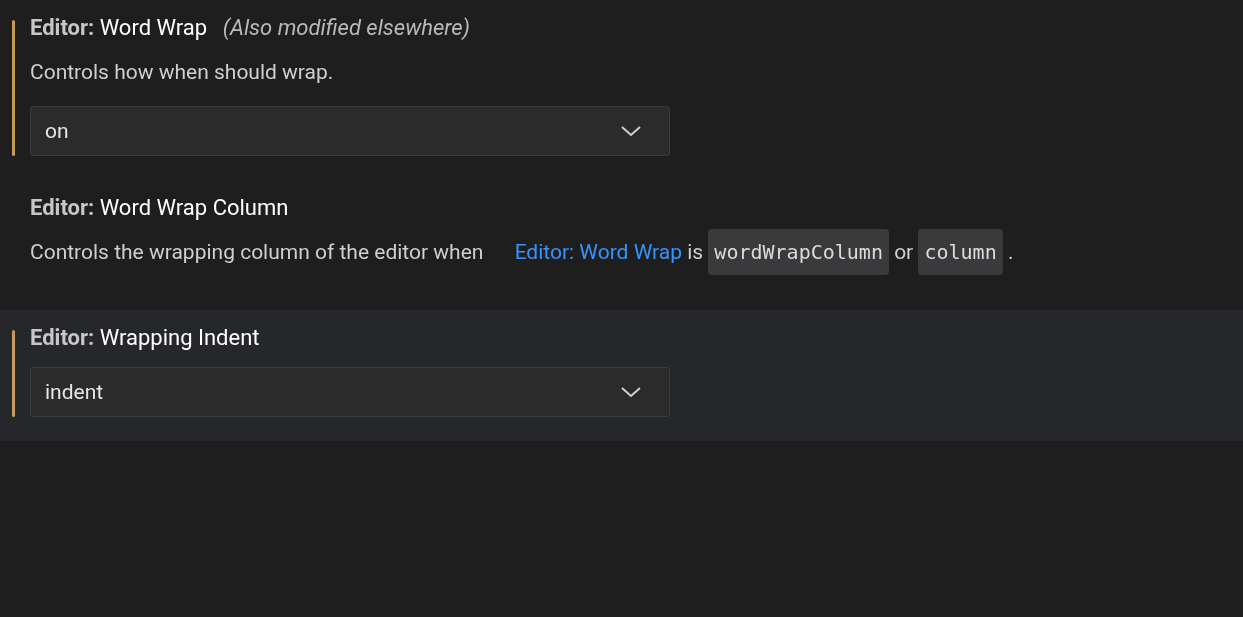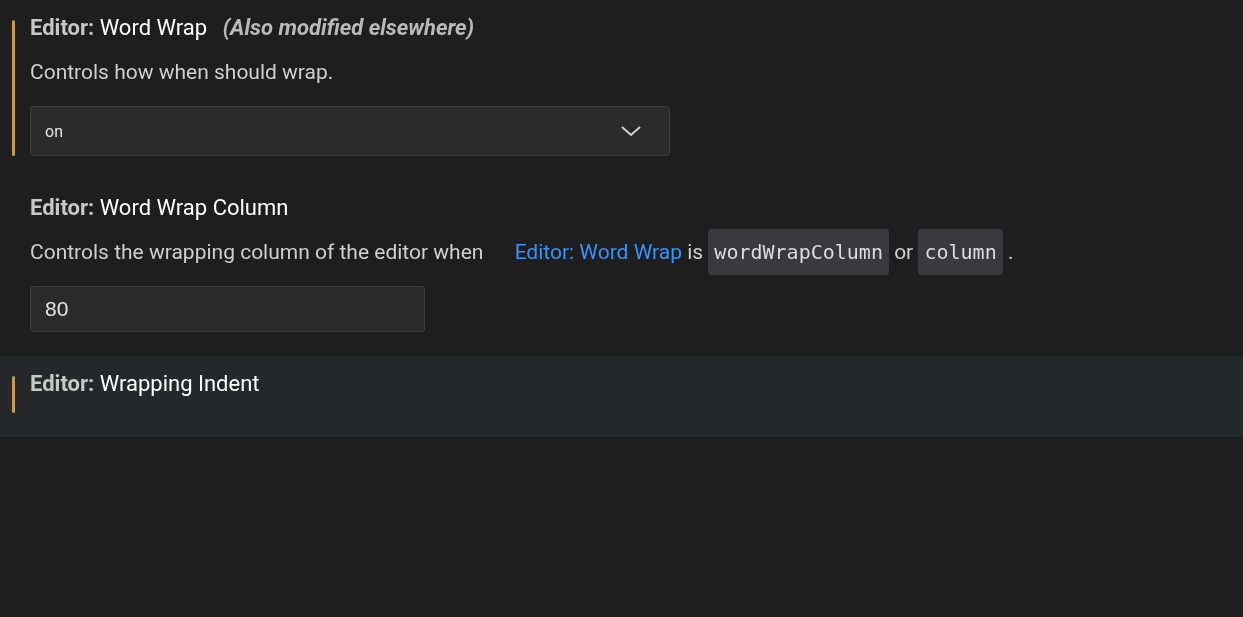--- a/index.html
+++ b/index.html
@@ -42,21 +42,21 @@
     color: #c7c7c7;
     font-weight: 700;
   }
   .setting-title .name {
     color: #ffffff;
     font-weight: 400;
   }
   .setting-title .note {
     color: #b9b9b9;
     font-style: italic;
-    font-weight: 700;
+    font-weight: 400;
     margin-left: 10px;
   }
   .setting-desc {
     font-size: 21px;
     color: #cfcfcf;
     margin-bottom: 18px;
     line-height: 1.5;
   }
   .setting-desc .link {
     color: #3794ff;
@@ -75,21 +75,21 @@
     position: relative;
     width: 640px;
   }
   .select {
     width: 100%;
     height: 50px;
     background: #2b2b2b;
     border: 1px solid #3c3c3c;
     border-radius: 3px;
     color: #e6e6e6;
-    font-size: 16px;
+    font-size: 21px;
     padding: 0 44px 0 14px;
     display: flex;
     align-items: center;
     cursor: pointer;
   }
   .select .chev {
     position: absolute;
     right: 14px;
     top: 50%;
     transform: translateY(-50%);
@@ -143,23 +143,32 @@
     </div>
     <div class="setting-desc">
       <span>Controls the wrapping column of the editor when </span>
       <span class="link">Editor: Word Wrap</span>
       <span> is </span>
       <span class="code">wordWrapColumn</span>
       <span> or </span>
       <span class="code">column</span>
       <span>.</span>
     </div>
-    <input class="numbox" type="text" value="80" style="">
   </div>
 
   <div class="setting-item modified highlight">
     <div class="setting-title">
       <span class="category">Editor:</span>
       <span class="name">Wrapping Indent</span>
     </div>
+    <div class="select-wrap">
+      <div class="select">
+        <span>indent</span>
+        <span class="chev">
+          <svg class="chev" width="22" height="14" viewBox="0 0 22 14">
+              <path d="M2 3 L11 11 L20 3"></path>
+            </svg>
+        </span>
+      </div>
+    </div>
   </div>
 
 </div>
 
 </body></html>

